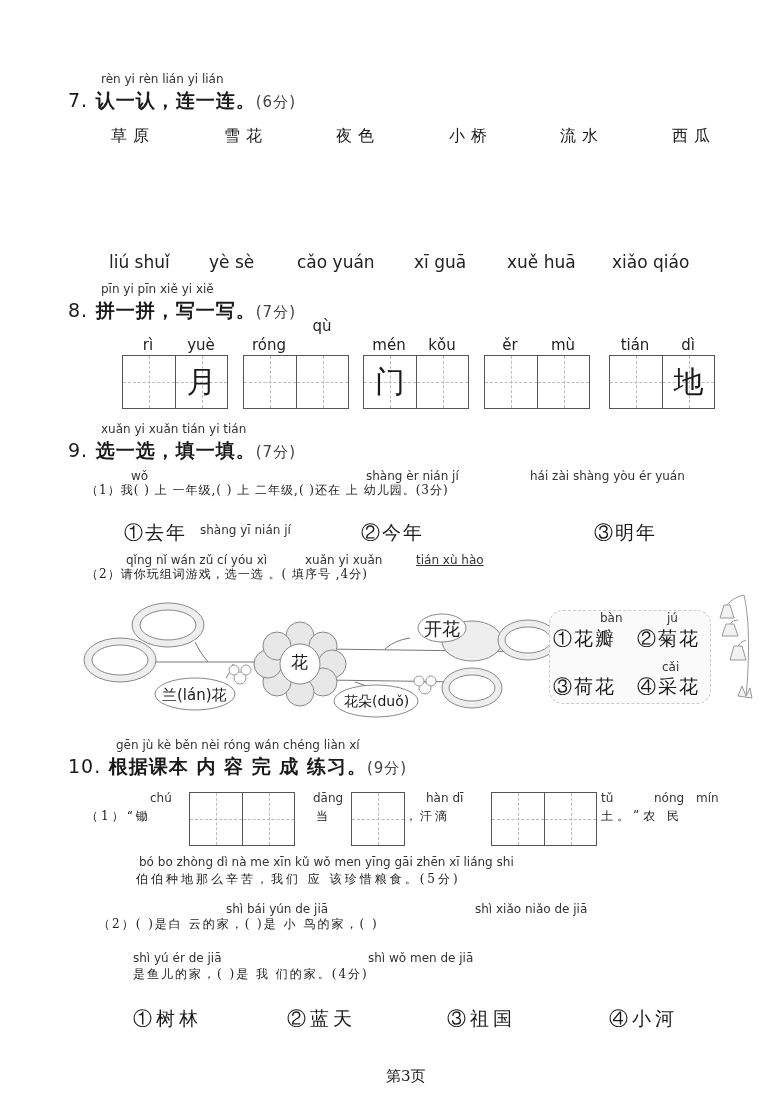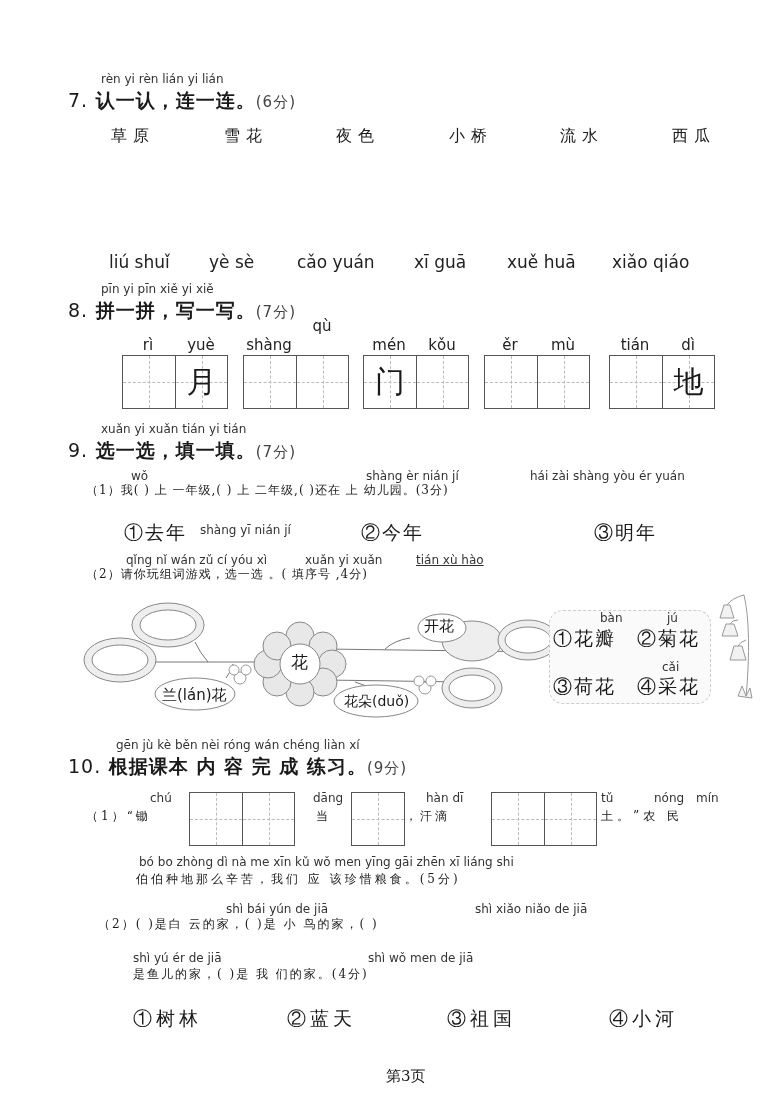--- a/index.html
+++ b/index.html
@@ -57,21 +57,21 @@
 <div class="box-py" style="left:175px;top:336px;">yuè</div>
 <div class="tzg" style="left:122px;top:355px;">
   <div class="cell">
       <span></span>
     </div>
   <div class="cell">
       <span>月</span>
     </div>
 </div>
 
-<div class="box-py" style="left:243px;top:336px;">shàng</div>
+<div class="box-py" style="left:243px;top:336px;">róng</div>
 <div class="box-py" style="left:296px;top:317px;">qù</div>
 <div class="tzg" style="left:243px;top:355px;">
   <div class="cell">
       <span></span>
     </div>
   <div class="cell">
       <span></span>
     </div>
 </div>
 
@@ -172,21 +172,21 @@
   <g fill="#fff" stroke="#999">
     <circle cx="170" cy="80" r="6"></circle>
       <circle cx="176" cy="72" r="5"></circle>
       <circle cx="164" cy="72" r="5"></circle>
     <circle cx="355" cy="90" r="6"></circle>
       <circle cx="361" cy="83" r="5"></circle>
       <circle cx="349" cy="83" r="5"></circle>
   </g>
 </svg>
 <div class="abs" style="left:291px;top:651px;font-size:17px;">花</div>
-<div class="abs" style="left:424px;top:617px;font-size:15px;">开花</div>
+<div class="abs" style="left:424px;top:617px;font-size:18px;">开花</div>
 <div class="abs" style="left:162px;top:686px;font-size:15px;font-family:'DejaVu Sans',sans-serif;">兰(lán)花</div>
 <div class="abs" style="left:344px;top:693px;font-size:14px;font-family:'DejaVu Sans',sans-serif;">花朵(duǒ)</div>
 
 <div class="abs" style="left:92px;top:648px;width:56px;height:30px;"></div>
 <div class="abs" style="left:140px;top:613px;width:56px;height:30px;"></div>
 <div class="abs" style="left:500px;top:627px;width:46px;height:26px;"></div>
 <div class="abs" style="left:444px;top:675px;width:46px;height:26px;"></div>
 
 <div class="optbox" style="left:549px;top:610px;width:160px;height:92px;"></div>
 <div class="abs py" style="left:600px;top:611px;">bàn</div>

